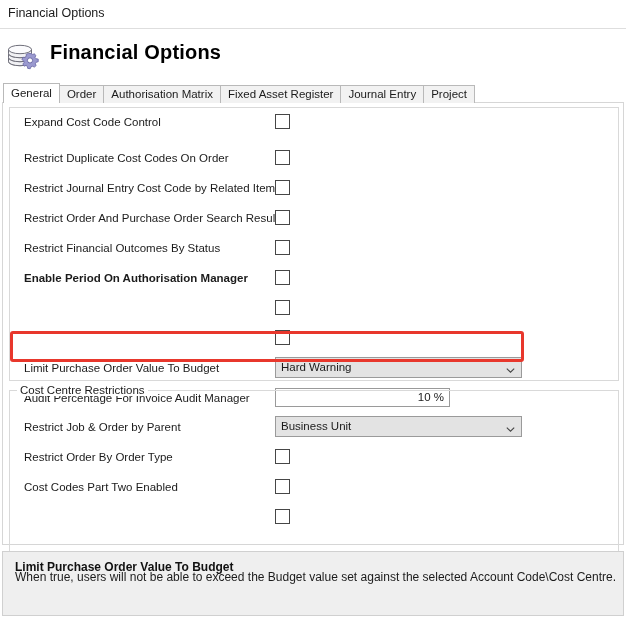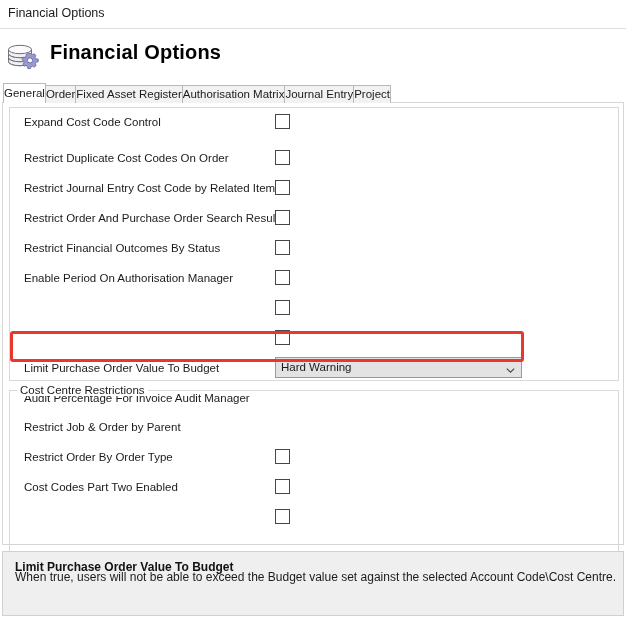--- a/index.html
+++ b/index.html
@@ -63,21 +63,21 @@
     position: absolute;
     left: 3px; top: 84px;
     height: 19px;
     display: flex;
     align-items: flex-end;
     z-index: 5;
   }
   .tab {
     height: 18px;
     line-height: 17px;
-    padding: 0 0;
+    padding: 0 7px;
     font-size: 11.5px;
     color: #1b1b1b;
     background: #f2f2f2;
     border: 1px solid #b9b9b9;
     border-bottom: none;
     margin-right: -1px;
     white-space: nowrap;
     cursor: default;
   }
   .tab.active {
@@ -251,22 +251,22 @@
           <circle cx="-1" cy="-0.6" r="2.6" fill="#ffffff" stroke="#6c6aa6" stroke-width="1"></circle>
         </g>
       </svg>
     </span>
     <span class="page-heading">Financial Options</span>
   </div>
 
   <div class="tabstrip" id="tabstrip">
       <div class="tab active">General</div>
       <div class="tab">Order</div>
+      <div class="tab">Authorisation Matrix</div>
       <div class="tab">Fixed Asset Register</div>
-      <div class="tab">Authorisation Matrix</div>
       <div class="tab">Journal Entry</div>
       <div class="tab">Project</div>
     </div>
 
   <div class="tabpage">
 
     <div class="groupbox" id="group-general">
       <div id="general-rows">
           <div class="row" style="top: 2px;">
             <span class="row-label">Expand Cost Code Control</span>
@@ -281,50 +281,59 @@
             <span class="cb"></span>
           </div>
           <div class="row" style="top: 98px;">
             <span class="row-label">Restrict Order And Purchase Order Search Result</span>
             <span class="cb"></span>
           </div>
           <div class="row" style="top: 128px;">
             <span class="row-label">Restrict Financial Outcomes By Status</span>
             <span class="cb"></span>
           </div>
-          <div class="row" style="top: 158px;">
+          <div class="row" style="top: 158px; font-weight: bold;">
             <span class="row-label">Enable Period On Authorisation Manager</span>
             <span class="cb"></span>
           </div>
           <div class="row" style="top: 188px;">
             <span class="cb"></span>
           </div>
           <div class="row" style="top: 218px;">
             <span class="cb"></span>
           </div>
           <div class="row" style="top: 248px;">
             <span class="row-label">Limit Purchase Order Value To Budget</span>
             <span class="combo">
               <span class="combo-text">Hard Warning</span>
               <span class="chev"><svg width="9" height="9" viewBox="0 0 9 9" xmlns="http://www.w3.org/2000/svg">
                   <path d="M0.8 2.6 L4.5 6.2 L8.2 2.6" fill="none" stroke="#444" stroke-width="1.1"></path>
                 </svg></span>
             </span>
           </div>
           <div class="row" style="top: 278px;">
             <span class="row-label">Audit Percentage For Invoice Audit Manager</span>
+            <span class="numfield">
+              <span class="num-text">10 %</span>
+            </span>
           </div>
         </div>
     </div>
 
     <div class="groupbox" id="group-costcentre">
       <span class="gb-legend">Cost Centre Restrictions</span>
       <div id="costcentre-rows">
           <div class="row" style="top: 24px;">
             <span class="row-label">Restrict Job &amp; Order by Parent</span>
+            <span class="combo">
+              <span class="combo-text">Business Unit</span>
+              <span class="chev"><svg width="9" height="9" viewBox="0 0 9 9" xmlns="http://www.w3.org/2000/svg">
+                  <path d="M0.8 2.6 L4.5 6.2 L8.2 2.6" fill="none" stroke="#444" stroke-width="1.1"></path>
+                </svg></span>
+            </span>
           </div>
           <div class="row" style="top: 54px;">
             <span class="row-label">Restrict Order By Order Type</span>
             <span class="cb"></span>
           </div>
           <div class="row" style="top: 84px;">
             <span class="row-label">Cost Codes Part Two Enabled</span>
             <span class="cb"></span>
           </div>
           <div class="row" style="top: 114px;">

